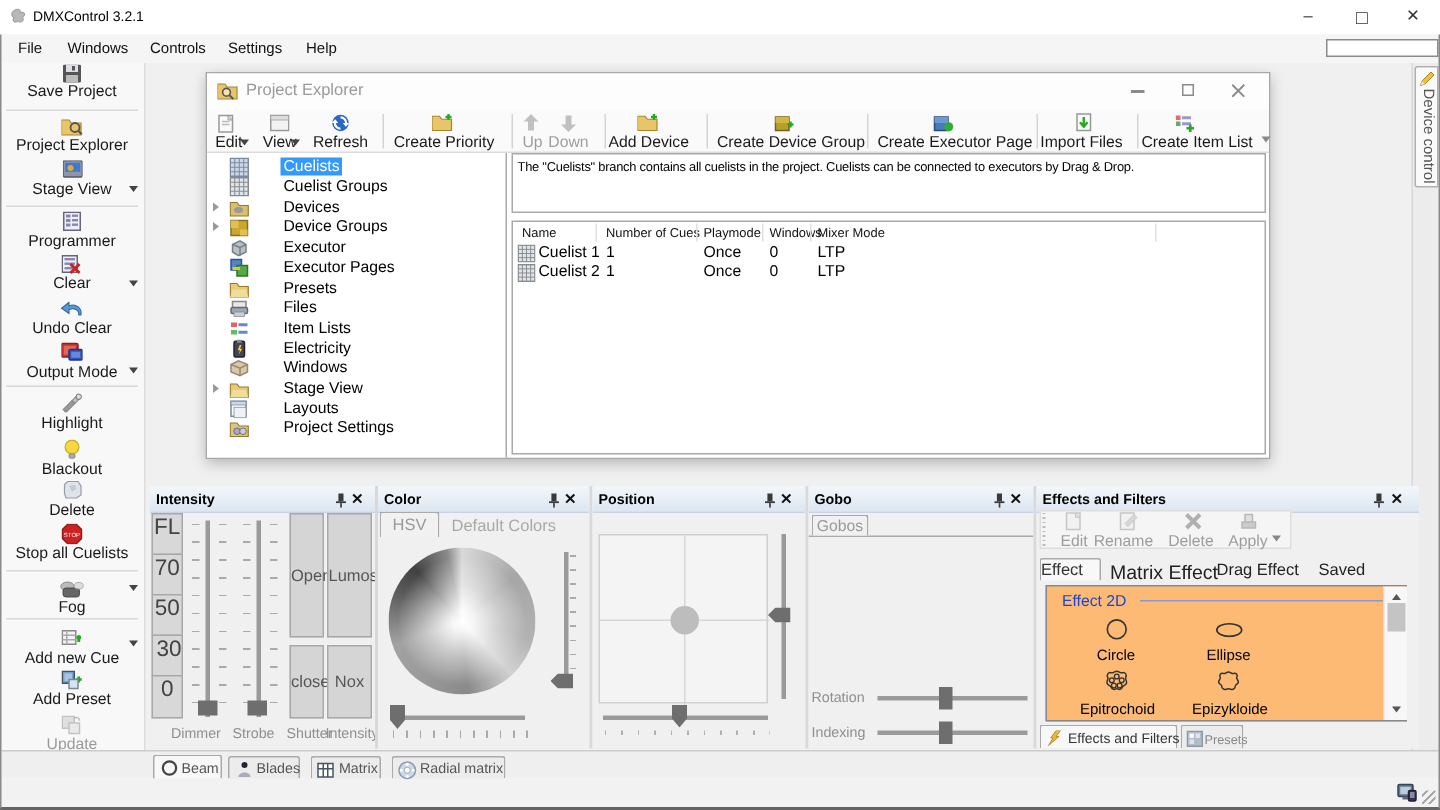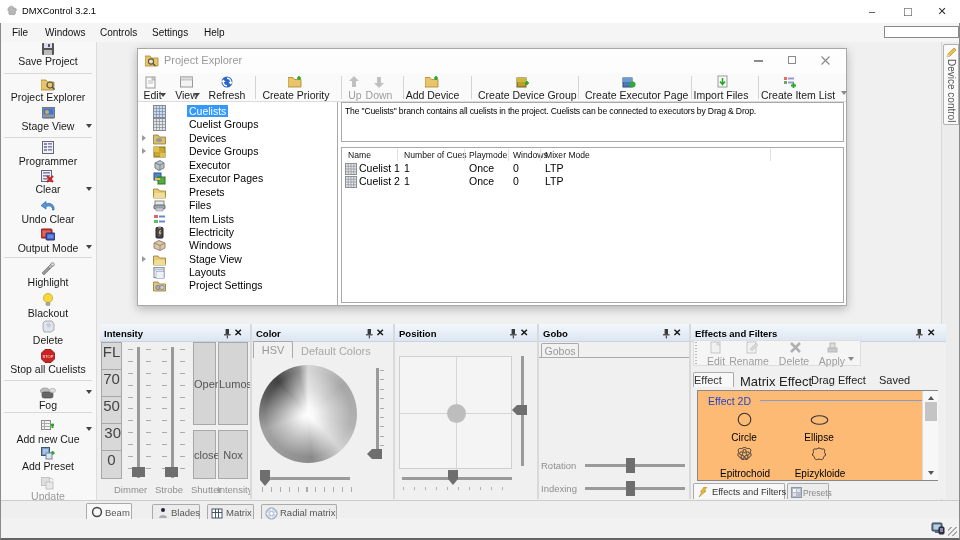--- a/index.html
+++ b/index.html
@@ -621,21 +621,21 @@
         <rect x="2" y="2" width="3" height="3" fill="#fff"></rect>
         <rect x="6" y="2" width="3" height="3" fill="#dde"></rect>
         <rect x="2" y="6" width="3" height="3" fill="#dde"></rect>
       </svg>
     <div class="abs" style="left:15px;top:4px;font-size:8.5px;">Presets</div>
   </div>
 </div>
 
 <div class="abs" id="bstrip1"></div>
 <div class="abs" id="btabs"></div>
-<div class="tab act" style="left:86px;top:503px;width:46px;height:16px;">
+<div class="tab act" style="left:102px;top:503px;width:46px;height:16px;">
   <svg class="abs" style="left:4px;top:2px" width="12" height="12" viewBox="0 0 13 13">
       <circle cx="6.5" cy="6.5" r="4.8" fill="none" stroke="#444" stroke-width="1.6"></circle>
     </svg>
   <div class="abs" style="left:18px;top:3px;font-size:9.5px;color:#555;">Beam</div>
 </div>
 <div class="tab" style="left:152px;top:504px;width:48px;height:15px;">
   <svg class="abs" style="left:4px;top:2px" width="12" height="13" viewBox="0 0 12 13">
       <circle cx="6" cy="3" r="2" fill="#223"></circle>
       <path d="M2 11 C2 7 10 7 10 11 Z" fill="#aab"></path>
     </svg>

